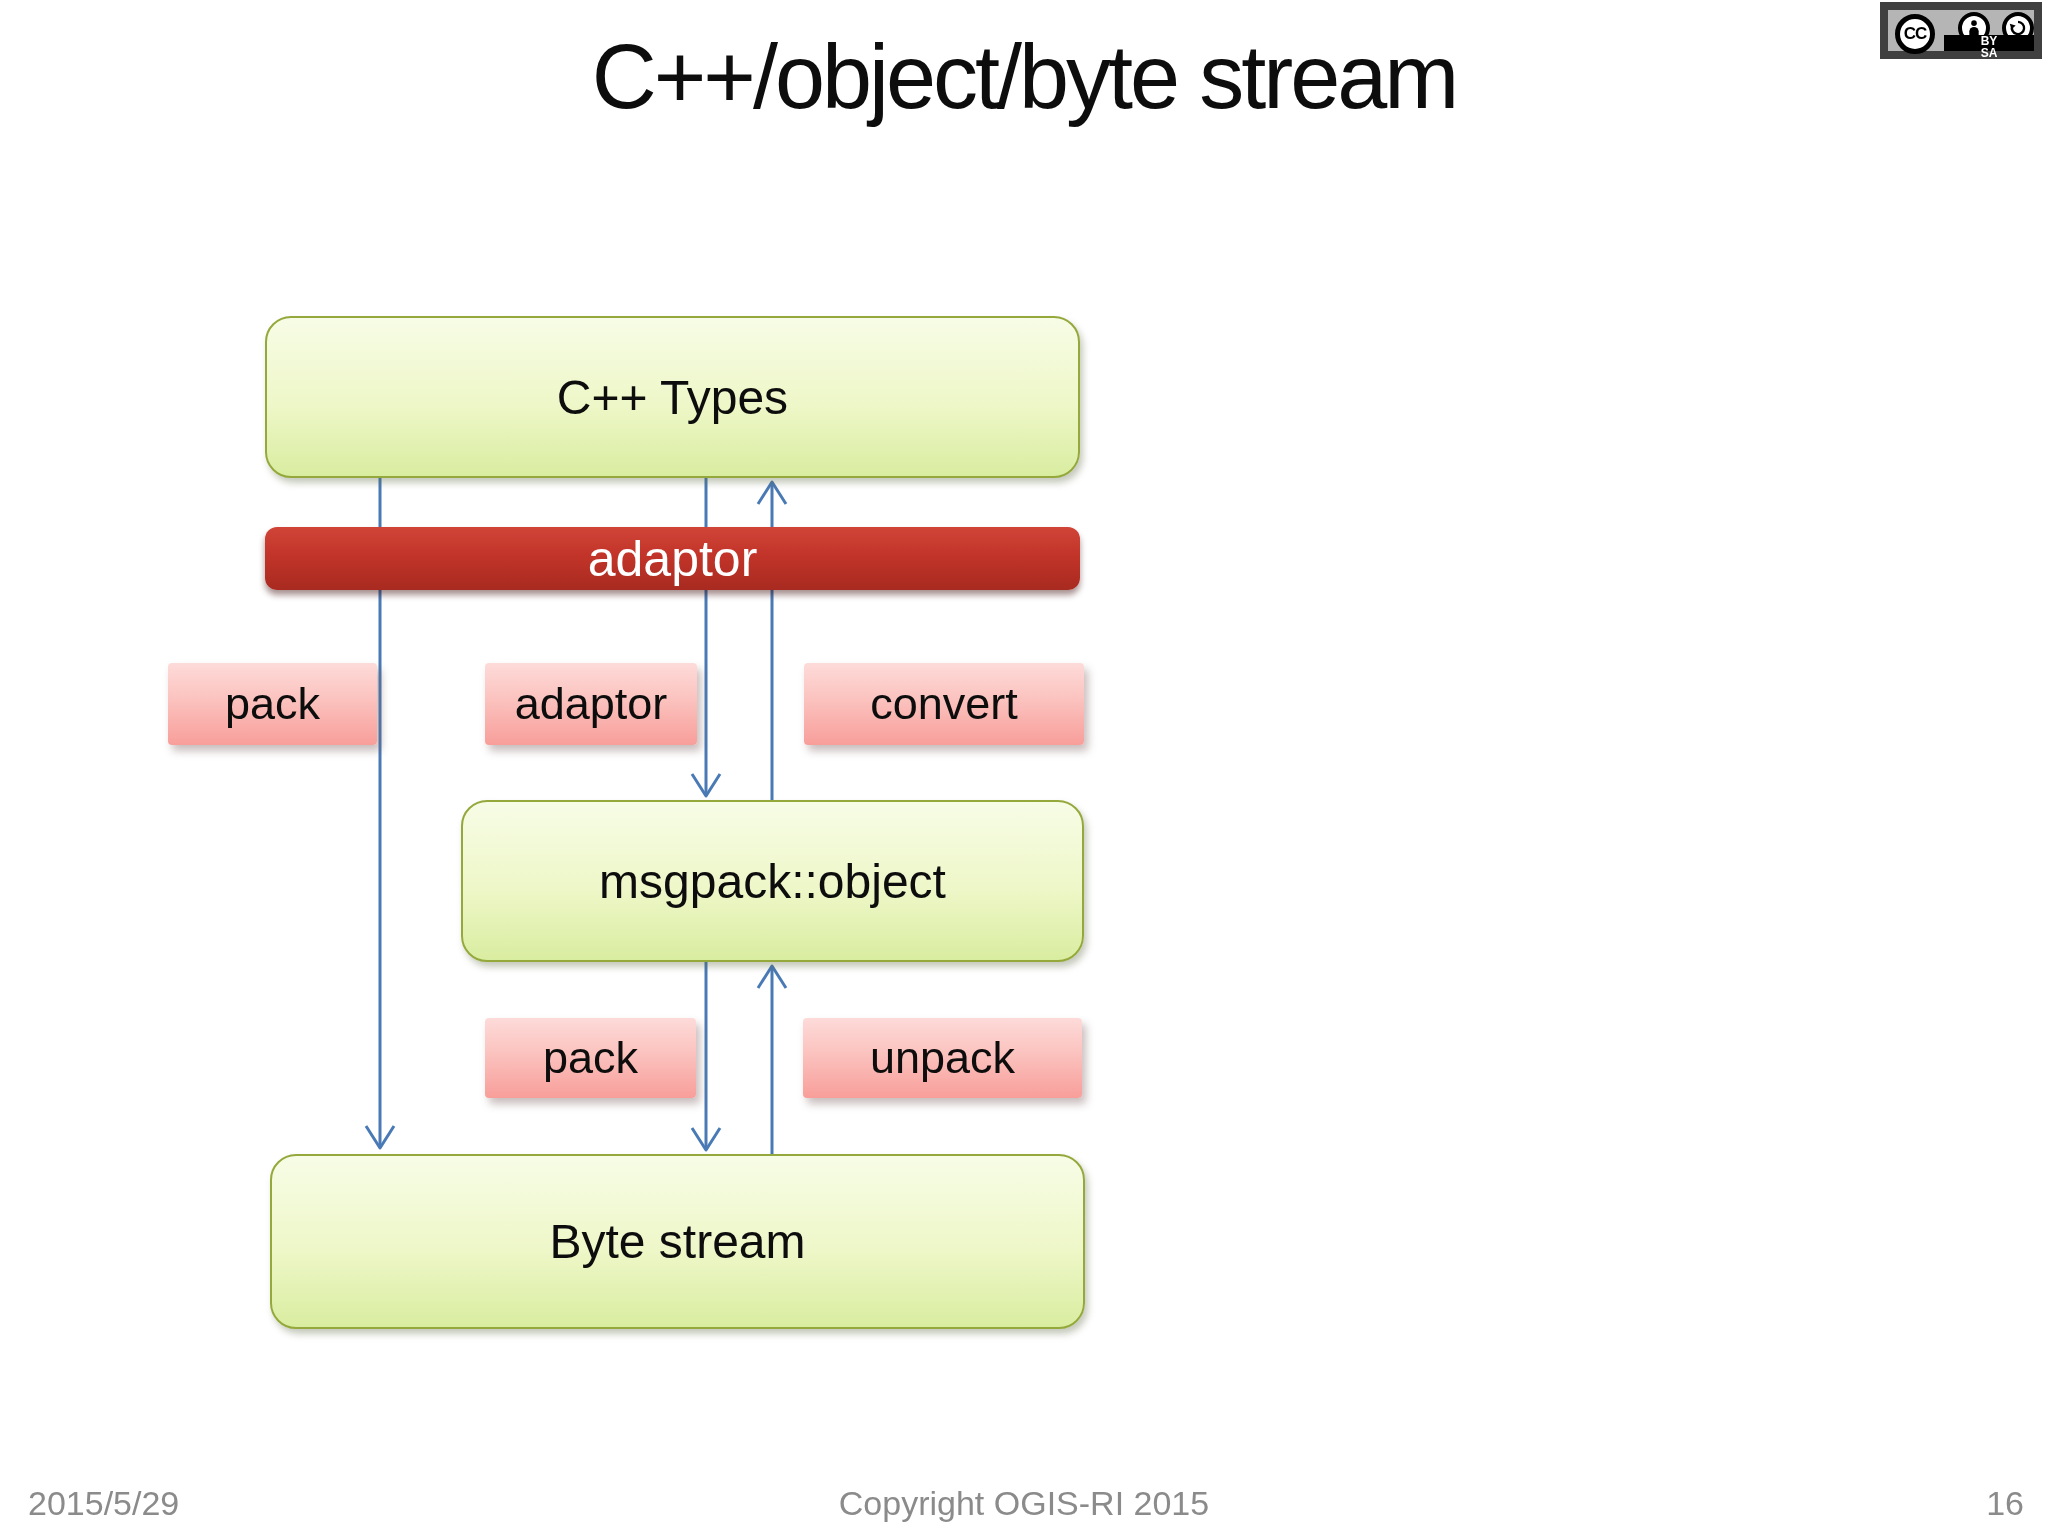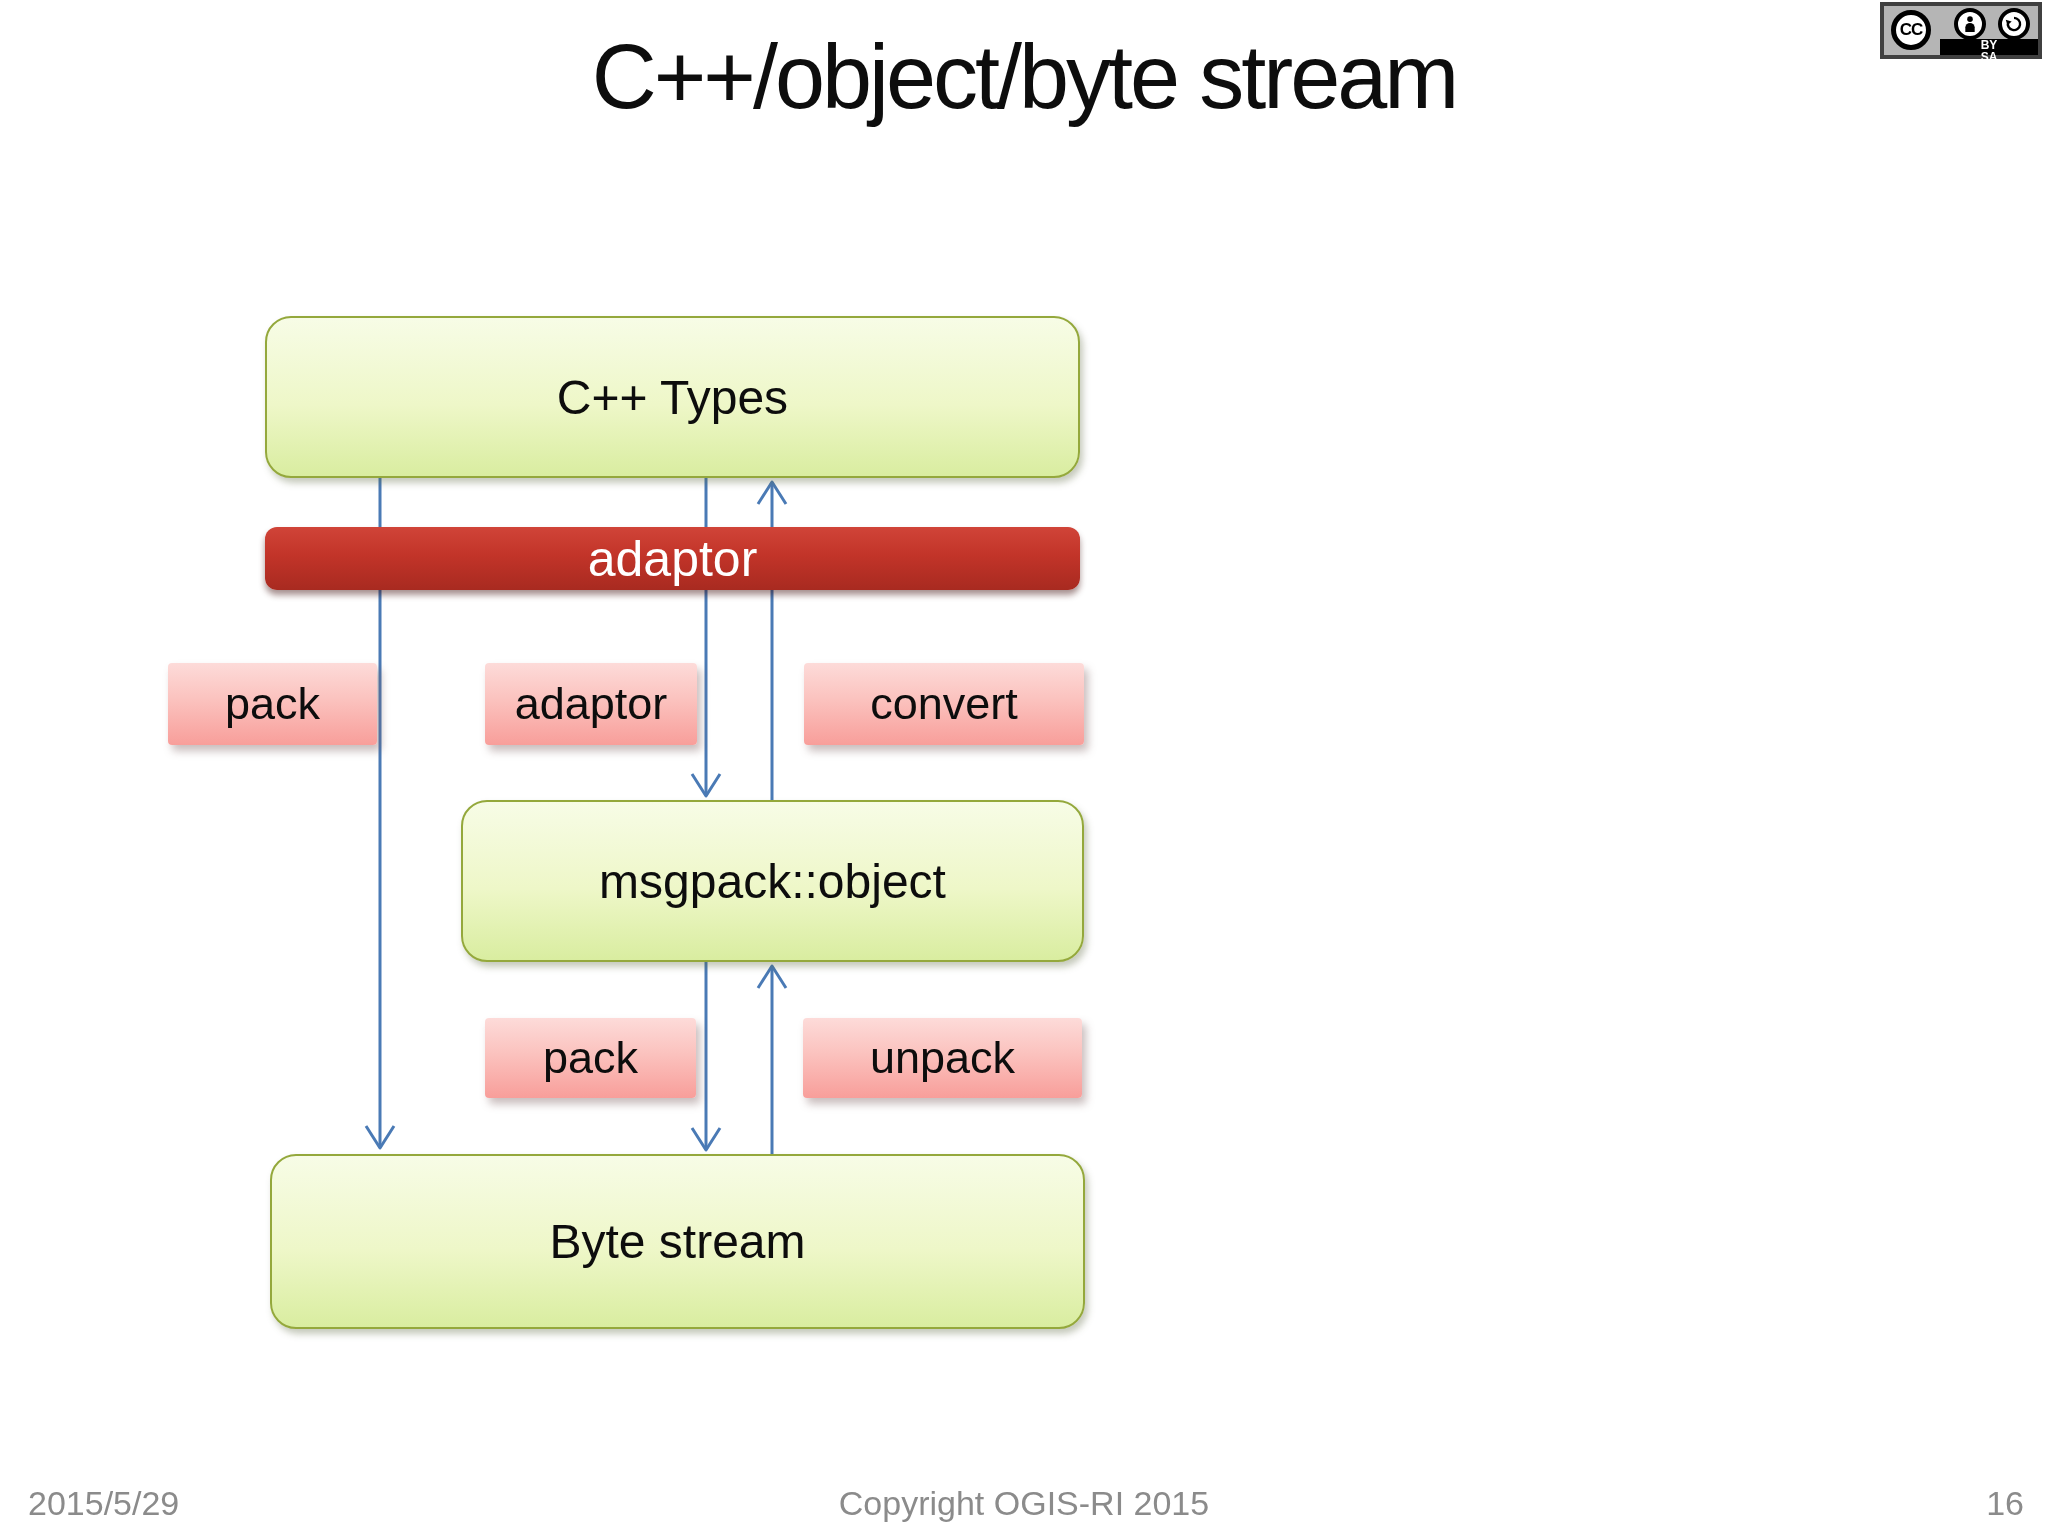--- a/index.html
+++ b/index.html
@@ -39,21 +39,21 @@
     font-size:45px;color:#0d0d0d;
   }
   
   .footer-text{position:absolute;font-size:34px;color:var(--color-footer-text,#8b8b8b);}
   .footer-date{left:28px;top:1484px;}
   .footer-copy{left:0;right:0;top:1484px;text-align:center;}
   .footer-page{right:24px;top:1484px;}
   
   .cc-badge{
     position:absolute;left:1880px;top:2px;width:162px;height:57px;
-    background:#b5b5b5;border:4px solid #404040;box-sizing:border-box;
+    background:#b5b5b5;border:8px solid #404040;box-sizing:border-box;
   }
   .cc-circle{
     position:absolute;left:7px;top:4px;width:40px;height:40px;border-radius:50%;
     background:#fff;border:5px solid #000;box-sizing:border-box;
     display:flex;align-items:center;justify-content:center;
     font-size:17px;font-weight:bold;color:#000;letter-spacing:-1px;
   }
   .icon-circle{
     position:absolute;top:2px;width:32px;height:32px;border-radius:50%;
     background:#fff;border:4px solid #000;box-sizing:border-box;

